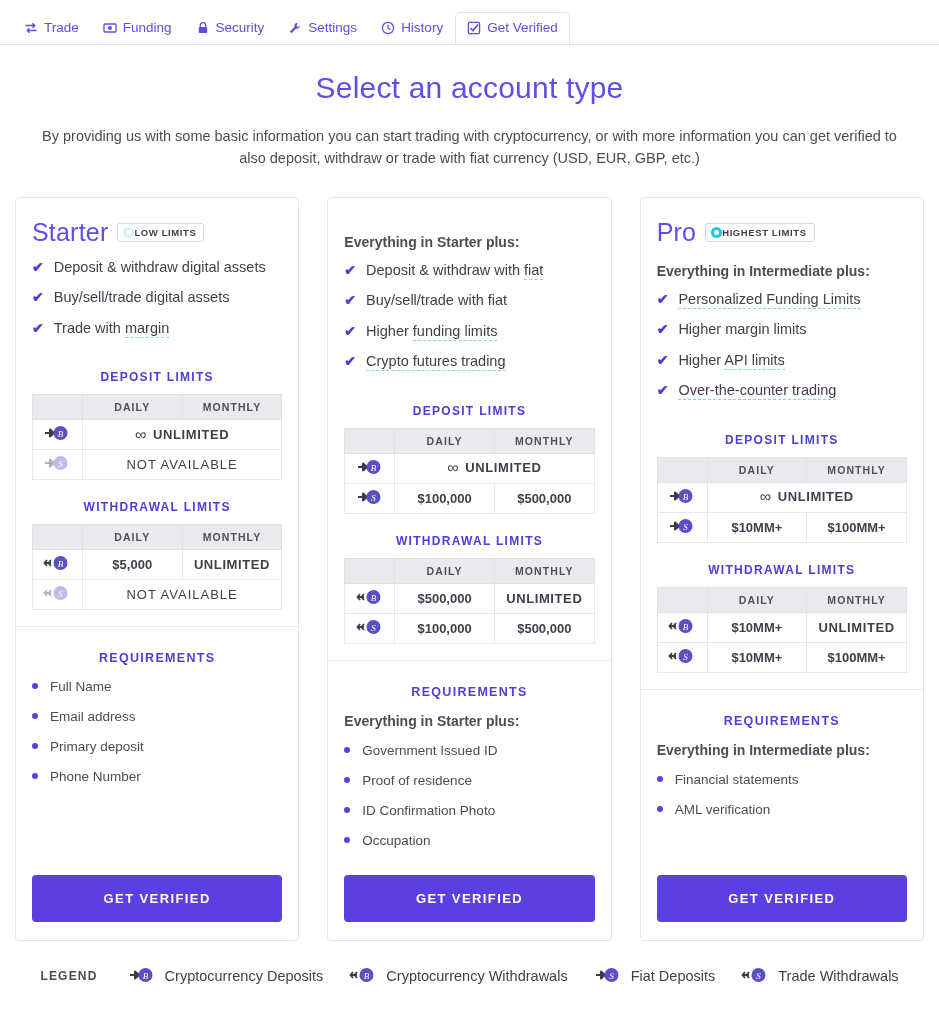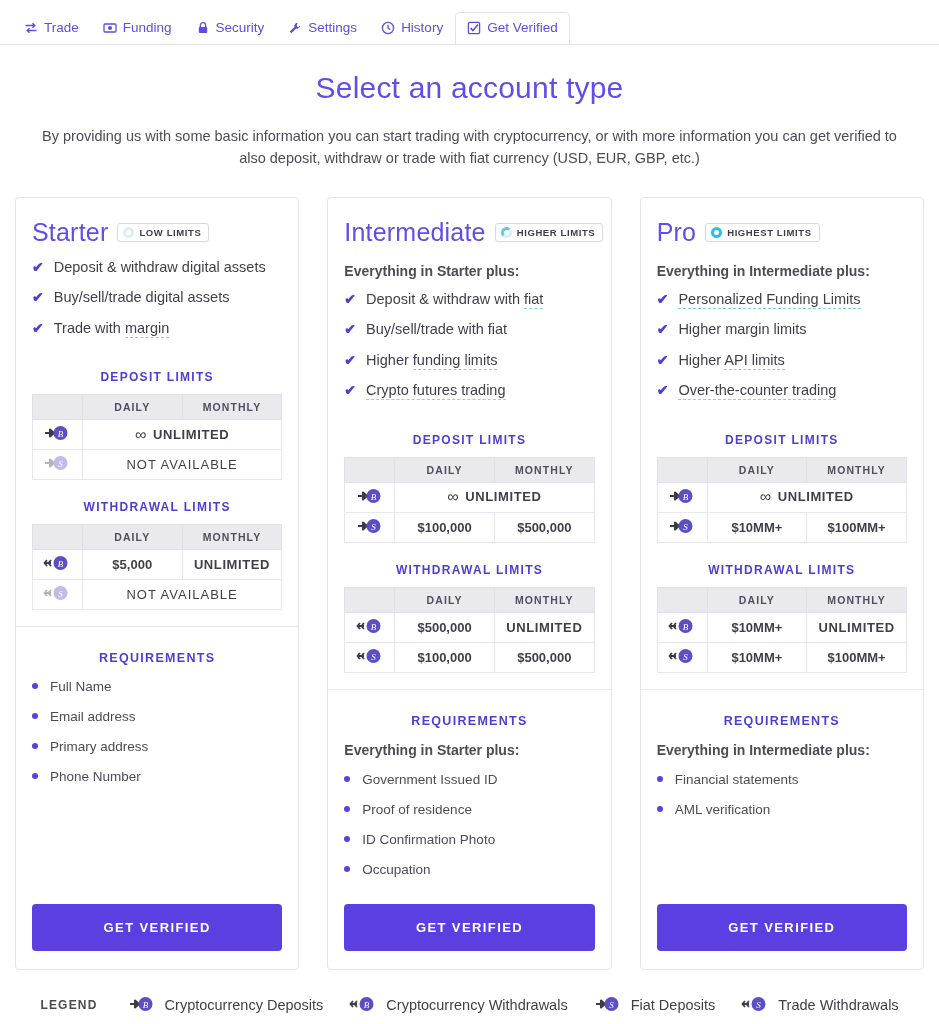--- a/index.html
+++ b/index.html
@@ -78,21 +78,21 @@
     background: #fff;
     display: flex;
     flex-direction: column;
     min-width: 0;
   }
   .card-top { padding: 20px 16px 0 16px; }
 
   .plan-row { display: flex; align-items: center; gap: 9px; }
   .plan-name { font-size: 25px; color: #5f4fe6; font-weight: 400; letter-spacing: .2px; white-space: nowrap; }
   .badge {
-    display: inline-flex; align-items: center; gap: 5px;
+    display: inline-flex; align-items: center; 
     border: 1px solid #d8d8e2;
     border-radius: 3px;
     padding: 3px 7px 3px 5px;
     font-size: 9.5px;
     font-weight: bold;
     letter-spacing: .6px;
     color: #3d3d4a;
     background: #fff;
     white-space: nowrap;
   }
@@ -352,42 +352,35 @@
         <li>
             <span class="dot"></span>
             <span>Full Name</span>
           </li>
         <li>
             <span class="dot"></span>
             <span>Email address</span>
           </li>
         <li>
             <span class="dot"></span>
-            <span>Primary address</span>
+            <span>Primary deposit</span>
           </li>
         <li>
             <span class="dot"></span>
             <span>Phone Number</span>
           </li>
       </ul>
     </div>
     <div class="btn-wrap">
       <button class="gv-btn">GET VERIFIED</button>
     </div>
   </div>
 
   <div class="card">
     <div class="card-top">
-      <div class="plan-row">
-        <span class="plan-name">Intermediate</span>
-        <span class="badge">
-          <span class="ring higher"></span>
-          <span>HIGHER LIMITS</span>
-        </span>
-      </div>
       <div class="plus-line">Everything in Starter plus:</div>
       <ul class="feat-list">
         <li>
             <span class="chk">✔</span>
             <span><span>Deposit &amp; withdraw with </span><span class="ftext dotted">fiat</span></span>
           </li>
         <li>
             <span class="chk">✔</span>
             <span class="ftext">Buy/sell/trade with fiat</span>
           </li>

